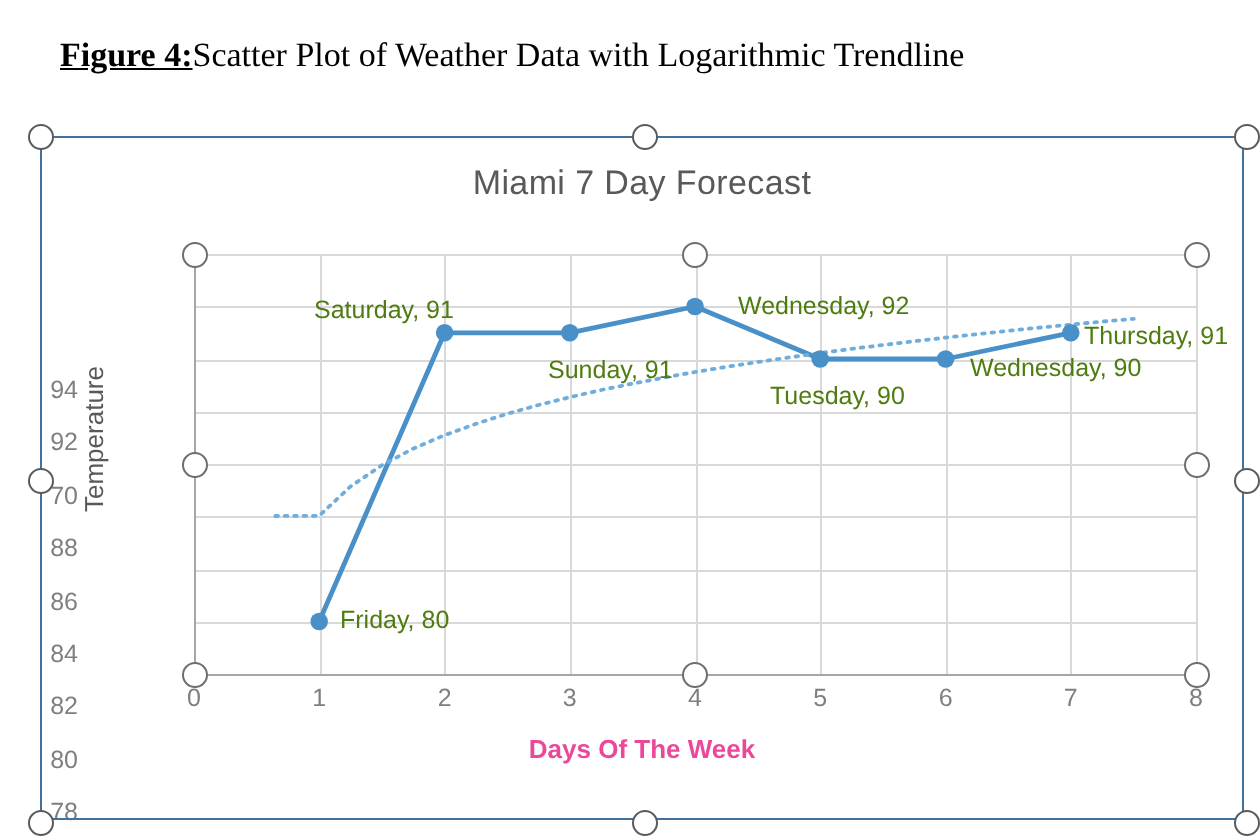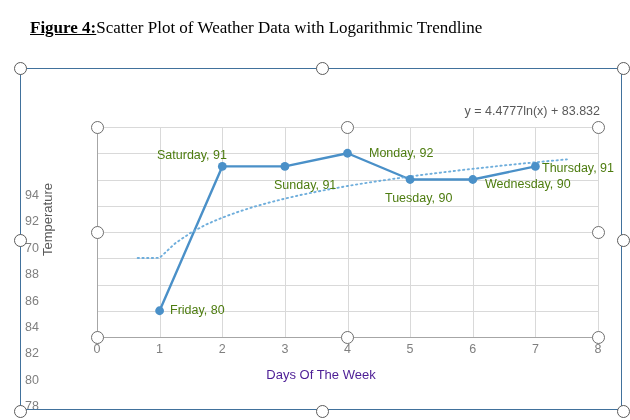--- a/index.html
+++ b/index.html
@@ -50,21 +50,21 @@
   .ytick{
     position:absolute;right:583px;width:40px;text-align:right;
     font-size:12.5px;color:#7F7F7F;line-height:1;
   }
   .xtick{
     position:absolute;top:275px;width:40px;text-align:center;
     font-size:12.5px;color:#7F7F7F;line-height:1;
   }
   #x-axis-title{
     position:absolute;left:0;right:0;top:299px;text-align:center;
-    font-size:13px;color:#4c1d95;
+    font-size:13px;color:#ec4899;font-weight:bold;
   }
   #y-axis-title{
     position:absolute;left:-38px;top:144px;width:130px;text-align:center;
     font-size:13px;color:#595959;
     transform:rotate(-90deg);transform-origin:center center;
   }
   #trend-eq{
     position:absolute;right:22px;top:36px;
     font-size:12.5px;color:#595959;white-space:nowrap;
   }
@@ -80,20 +80,21 @@
 </style>
 </head>
 <body>
 
 <div id="caption">
   <span class="fig">Figure 4:</span><span>Scatter Plot of Weather Data with Logarithmic Trendline</span>
 </div>
 
 <div id="chart">
 
+  <div id="chart-title">Miami 7 Day Forecast</div>
 
   <div id="y-axis-title">Temperature</div>
   <div id="x-axis-title">Days Of The Week</div>
 
   <div class="ytick" style="top:121px">94</div>
   <div class="ytick" style="top:147px">92</div>
   <div class="ytick" style="top:174px">70</div>
   <div class="ytick" style="top:200px">88</div>
   <div class="ytick" style="top:227px">86</div>
   <div class="ytick" style="top:253px">84</div>
@@ -142,30 +143,29 @@
       <circle cx="187.9" cy="39.4" r="4.4" fill="#4A90C8"></circle>
       <circle cx="250.5" cy="26.25" r="4.4" fill="#4A90C8"></circle>
       <circle cx="313.1" cy="52.5" r="4.4" fill="#4A90C8"></circle>
       <circle cx="375.8" cy="52.5" r="4.4" fill="#4A90C8"></circle>
       <circle cx="438.4" cy="39.4" r="4.4" fill="#4A90C8"></circle>
     </svg>
 
     <div class="dlabel" style="left:73px;top:176px">Friday, 80</div>
     <div class="dlabel" style="left:60px;top:21px">Saturday, 91</div>
     <div class="dlabel" style="left:177px;top:51px">Sunday, 91</div>
-    <div class="dlabel" style="left:272px;top:19px">Monday, 92</div>
+    <div class="dlabel" style="left:272px;top:19px">Wednesday, 92</div>
     <div class="dlabel" style="left:288px;top:64px">Tuesday, 90</div>
     <div class="dlabel" style="left:388px;top:50px">Wednesday, 90</div>
     <div class="dlabel" style="left:445px;top:34px">Thursday, 91</div>
   </div>
 
   <div id="axis-y"></div>
   <div id="axis-x"></div>
 
-  <div id="trend-eq">y = 4.4777ln(x) + 83.832</div>
 
   <div class="chart-handle" style="left:70.5px;top:52.5px"></div>
   <div class="chart-handle" style="left:321px;top:52.5px"></div>
   <div class="chart-handle" style="left:571.5px;top:52.5px"></div>
   <div class="chart-handle" style="left:70.5px;top:157.5px"></div>
   <div class="chart-handle" style="left:571.5px;top:157.5px"></div>
   <div class="chart-handle" style="left:70.5px;top:262.5px"></div>
   <div class="chart-handle" style="left:321px;top:262.5px"></div>
   <div class="chart-handle" style="left:571.5px;top:262.5px"></div>
 </div>

